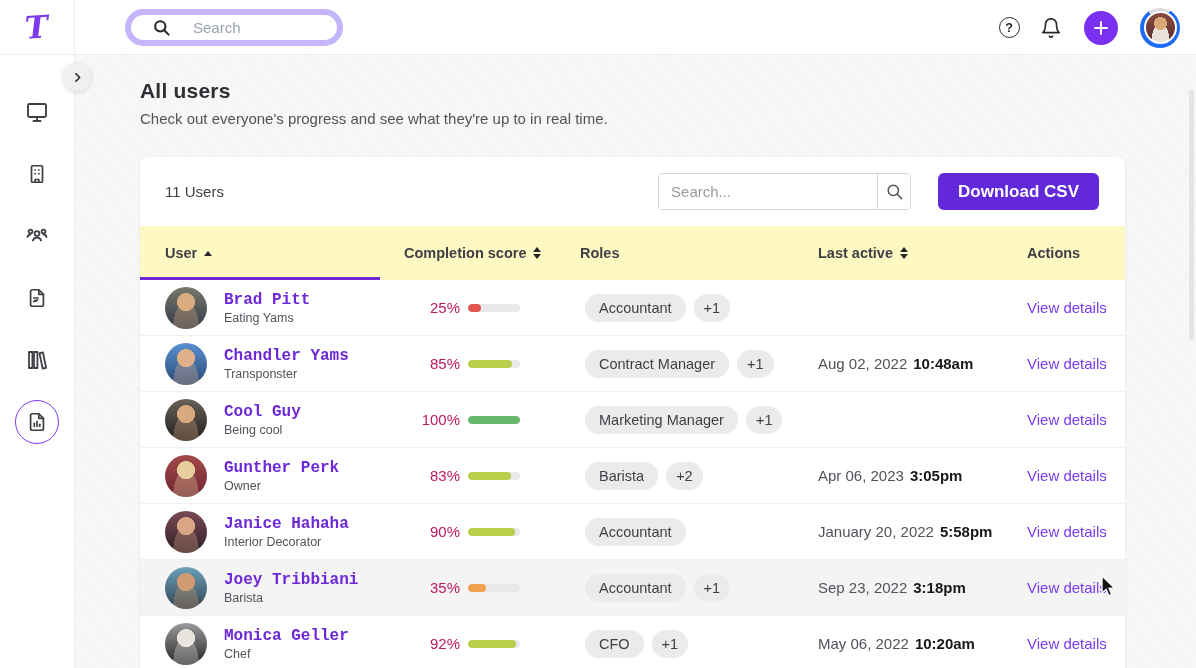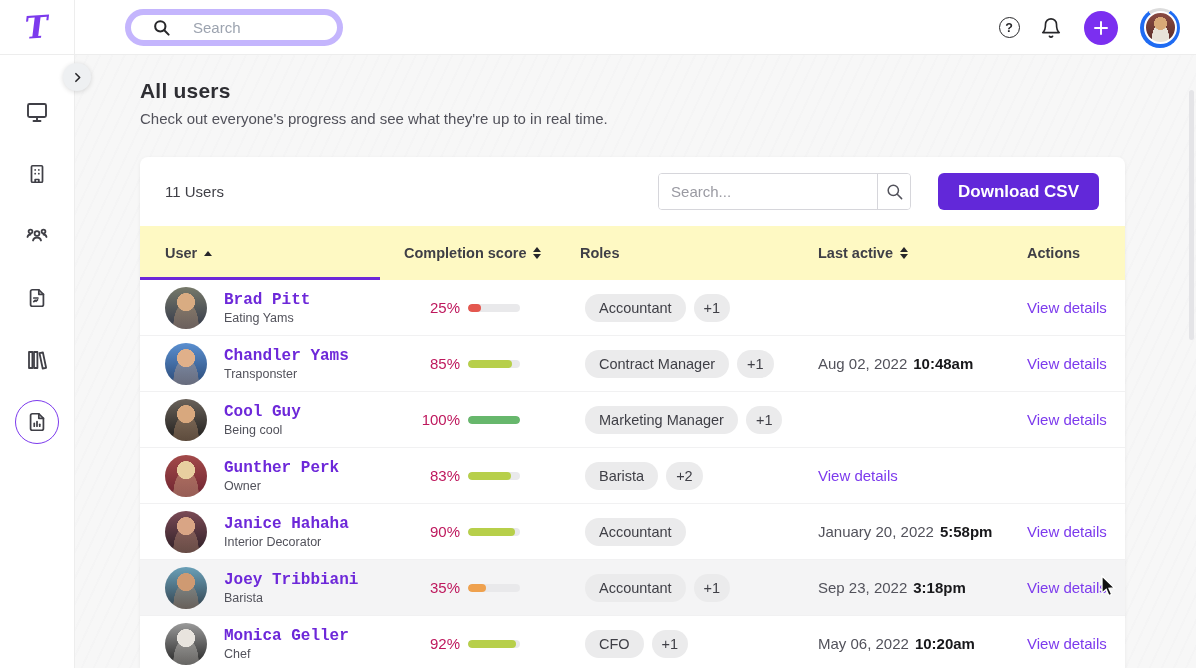--- a/index.html
+++ b/index.html
@@ -318,20 +318,23 @@
     <div class="score-cell">
       <span class="score">83%</span>
       <div class="bar">
               <div class="fill" style="width: 83%; background: rgb(183, 207, 74);"></div>
             </div>
     </div>
     <div class="roles-cell">
             <span class="pill">Barista</span>
             <span class="pill extra">+2</span>
           </div>
+    <div class="date-cell">
+      <span class="date">Apr 06, 2023</span><strong class="time">3:05pm</strong>
+    </div>
     <div class="actions-cell">
       <a href="#" class="view-link">View details</a>
     </div>
   </div>
         <div class="row grid-row">
     <div class="user-cell">
       <div class="avatar" style="background: radial-gradient(circle at 50% 36%, rgb(217, 165, 133) 0px, rgb(217, 165, 133) 26%, transparent 27%), radial-gradient(at 50% 92%, rgba(217, 165, 133, 0.333) 0px, rgba(217, 165, 133, 0.333) 42%, transparent 43%), linear-gradient(rgb(122, 74, 85), rgb(46, 31, 38));"></div>
       <div class="user-meta">
         <a href="#" class="user-name">Janice Hahaha</a>
         <span class="user-subtitle">Interior Decorator</span>

